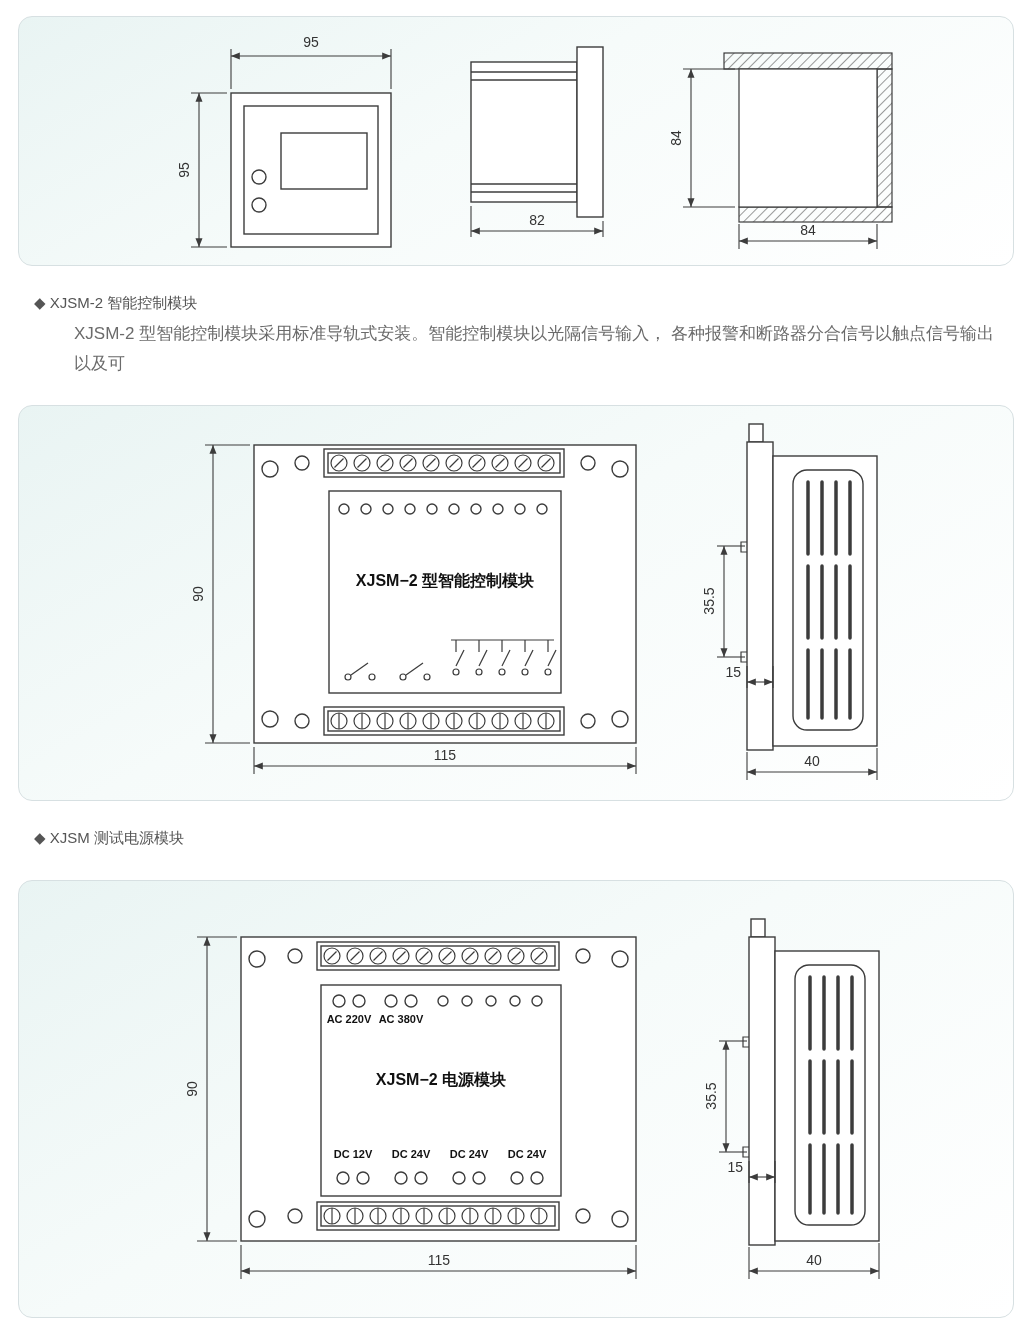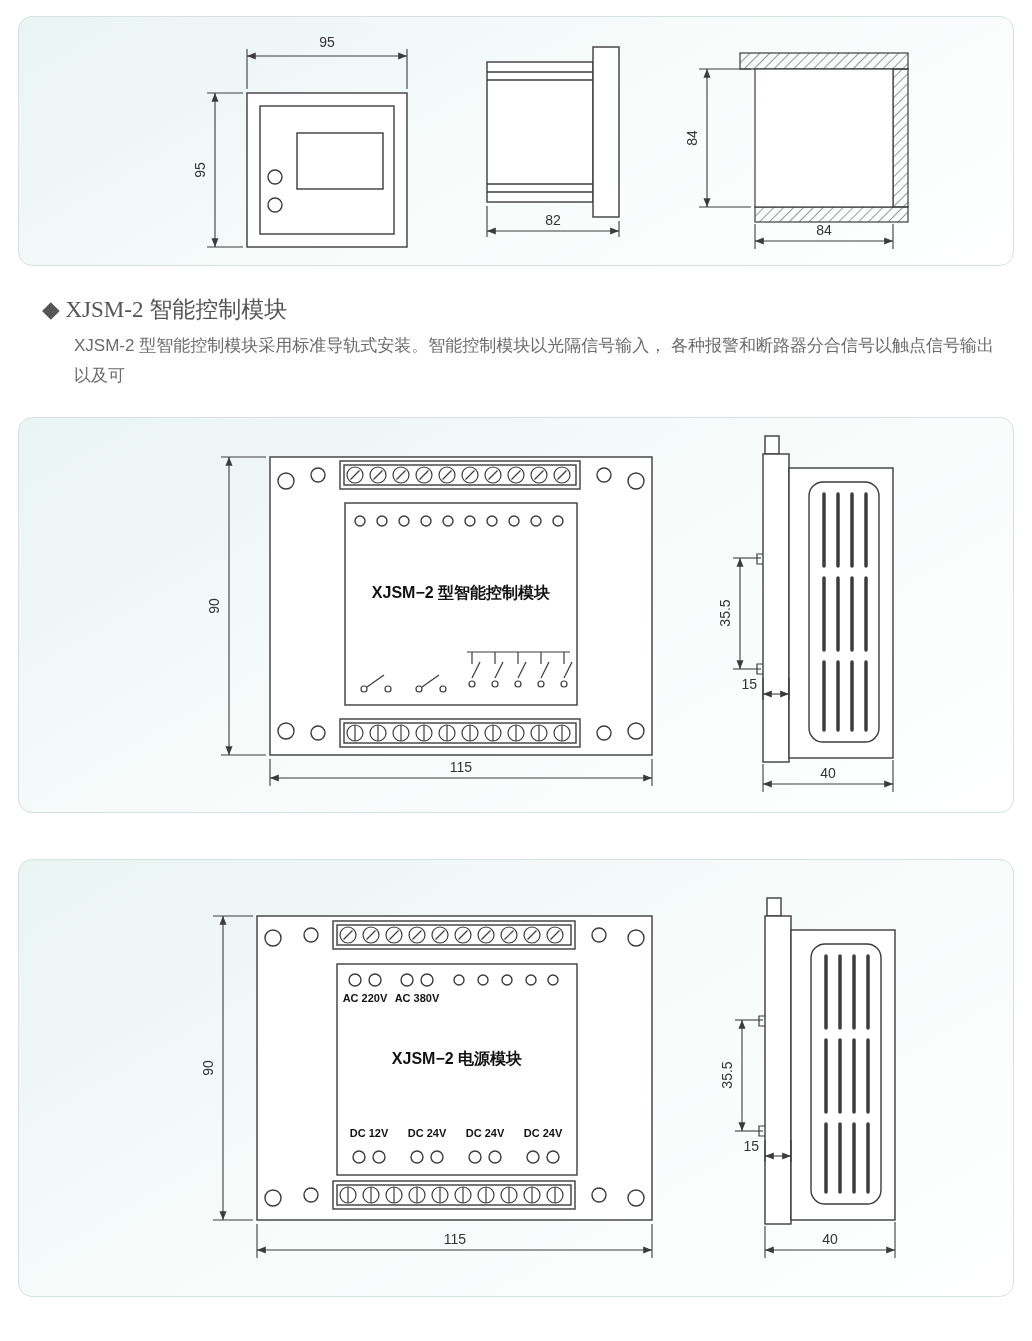--- a/index.html
+++ b/index.html
@@ -2,25 +2,25 @@
 <html><head>
 <meta charset="utf-8">
 <style>
   html,body{margin:0;padding:0;background:#ffffff;}
   body{width:1032px;font-family:"Liberation Sans","DejaVu Sans",sans-serif;color:#666;}
   .panel{
     background:linear-gradient(150deg,#e9f4f3 0%,#f6fbfa 45%,#ffffff 100%);
     border:1px solid #d7e0e2;
     border-radius:14px;
     margin:16px 18px;
-    padding:8px 16px;
+    padding:8px 0;
     overflow:hidden;
   }
   .section{padding:4px 30px 10px 30px;}
-  .section-heading{font-size:23px;color:#555;margin:8px 0 6px 12px;font-family:Liberation Serif, serif;}
+  .section-heading{font-size:15px;color:#555;margin:8px 0 6px 4px;}
   .section-body{font-size:17px;color:#6b6b6b;line-height:1.75;margin-left:44px;}
   svg{display:block;font-family:"Liberation Sans","DejaVu Sans",sans-serif;}
   .dim-label{font-size:14px;fill:#333;}
   .module-label{font-size:16px;font-weight:bold;fill:#111;}
   .port-label{font-size:11px;font-weight:bold;fill:#111;}
 </style>
 </head>
 <body>
 
 <div class="panel">
@@ -250,20 +250,21 @@
   <g stroke="#3c3c3c" stroke-width="1.1">
     <line x1="728" y1="338" x2="728" y2="366"></line>
     <line x1="858" y1="334" x2="858" y2="366"></line>
     <line x1="728" y1="358" x2="858" y2="358" marker-start="url(#ar2)" marker-end="url(#ar2)"></line>
   </g>
   <text class="dim-label" x="793" y="352" text-anchor="middle">40</text>
 </svg>
 </div>
 
 <div class="section">
+  <div class="section-heading">◆ XJSM 测试电源模块</div>
 </div>
 
 <div class="panel">
 <svg width="992" height="420" viewBox="0 0 992 420">
   <defs>
     <marker id="ar3" viewBox="0 0 10 10" refX="10" refY="5" markerWidth="8" markerHeight="8" orient="auto-start-reverse">
       <path d="M0,1 L10,5 L0,9 Z" fill="#3c3c3c"></path>
     </marker>
     <g id="tA3" stroke="#3c3c3c" fill="#ffffff" stroke-width="1.2">
       <circle r="8"></circle>

